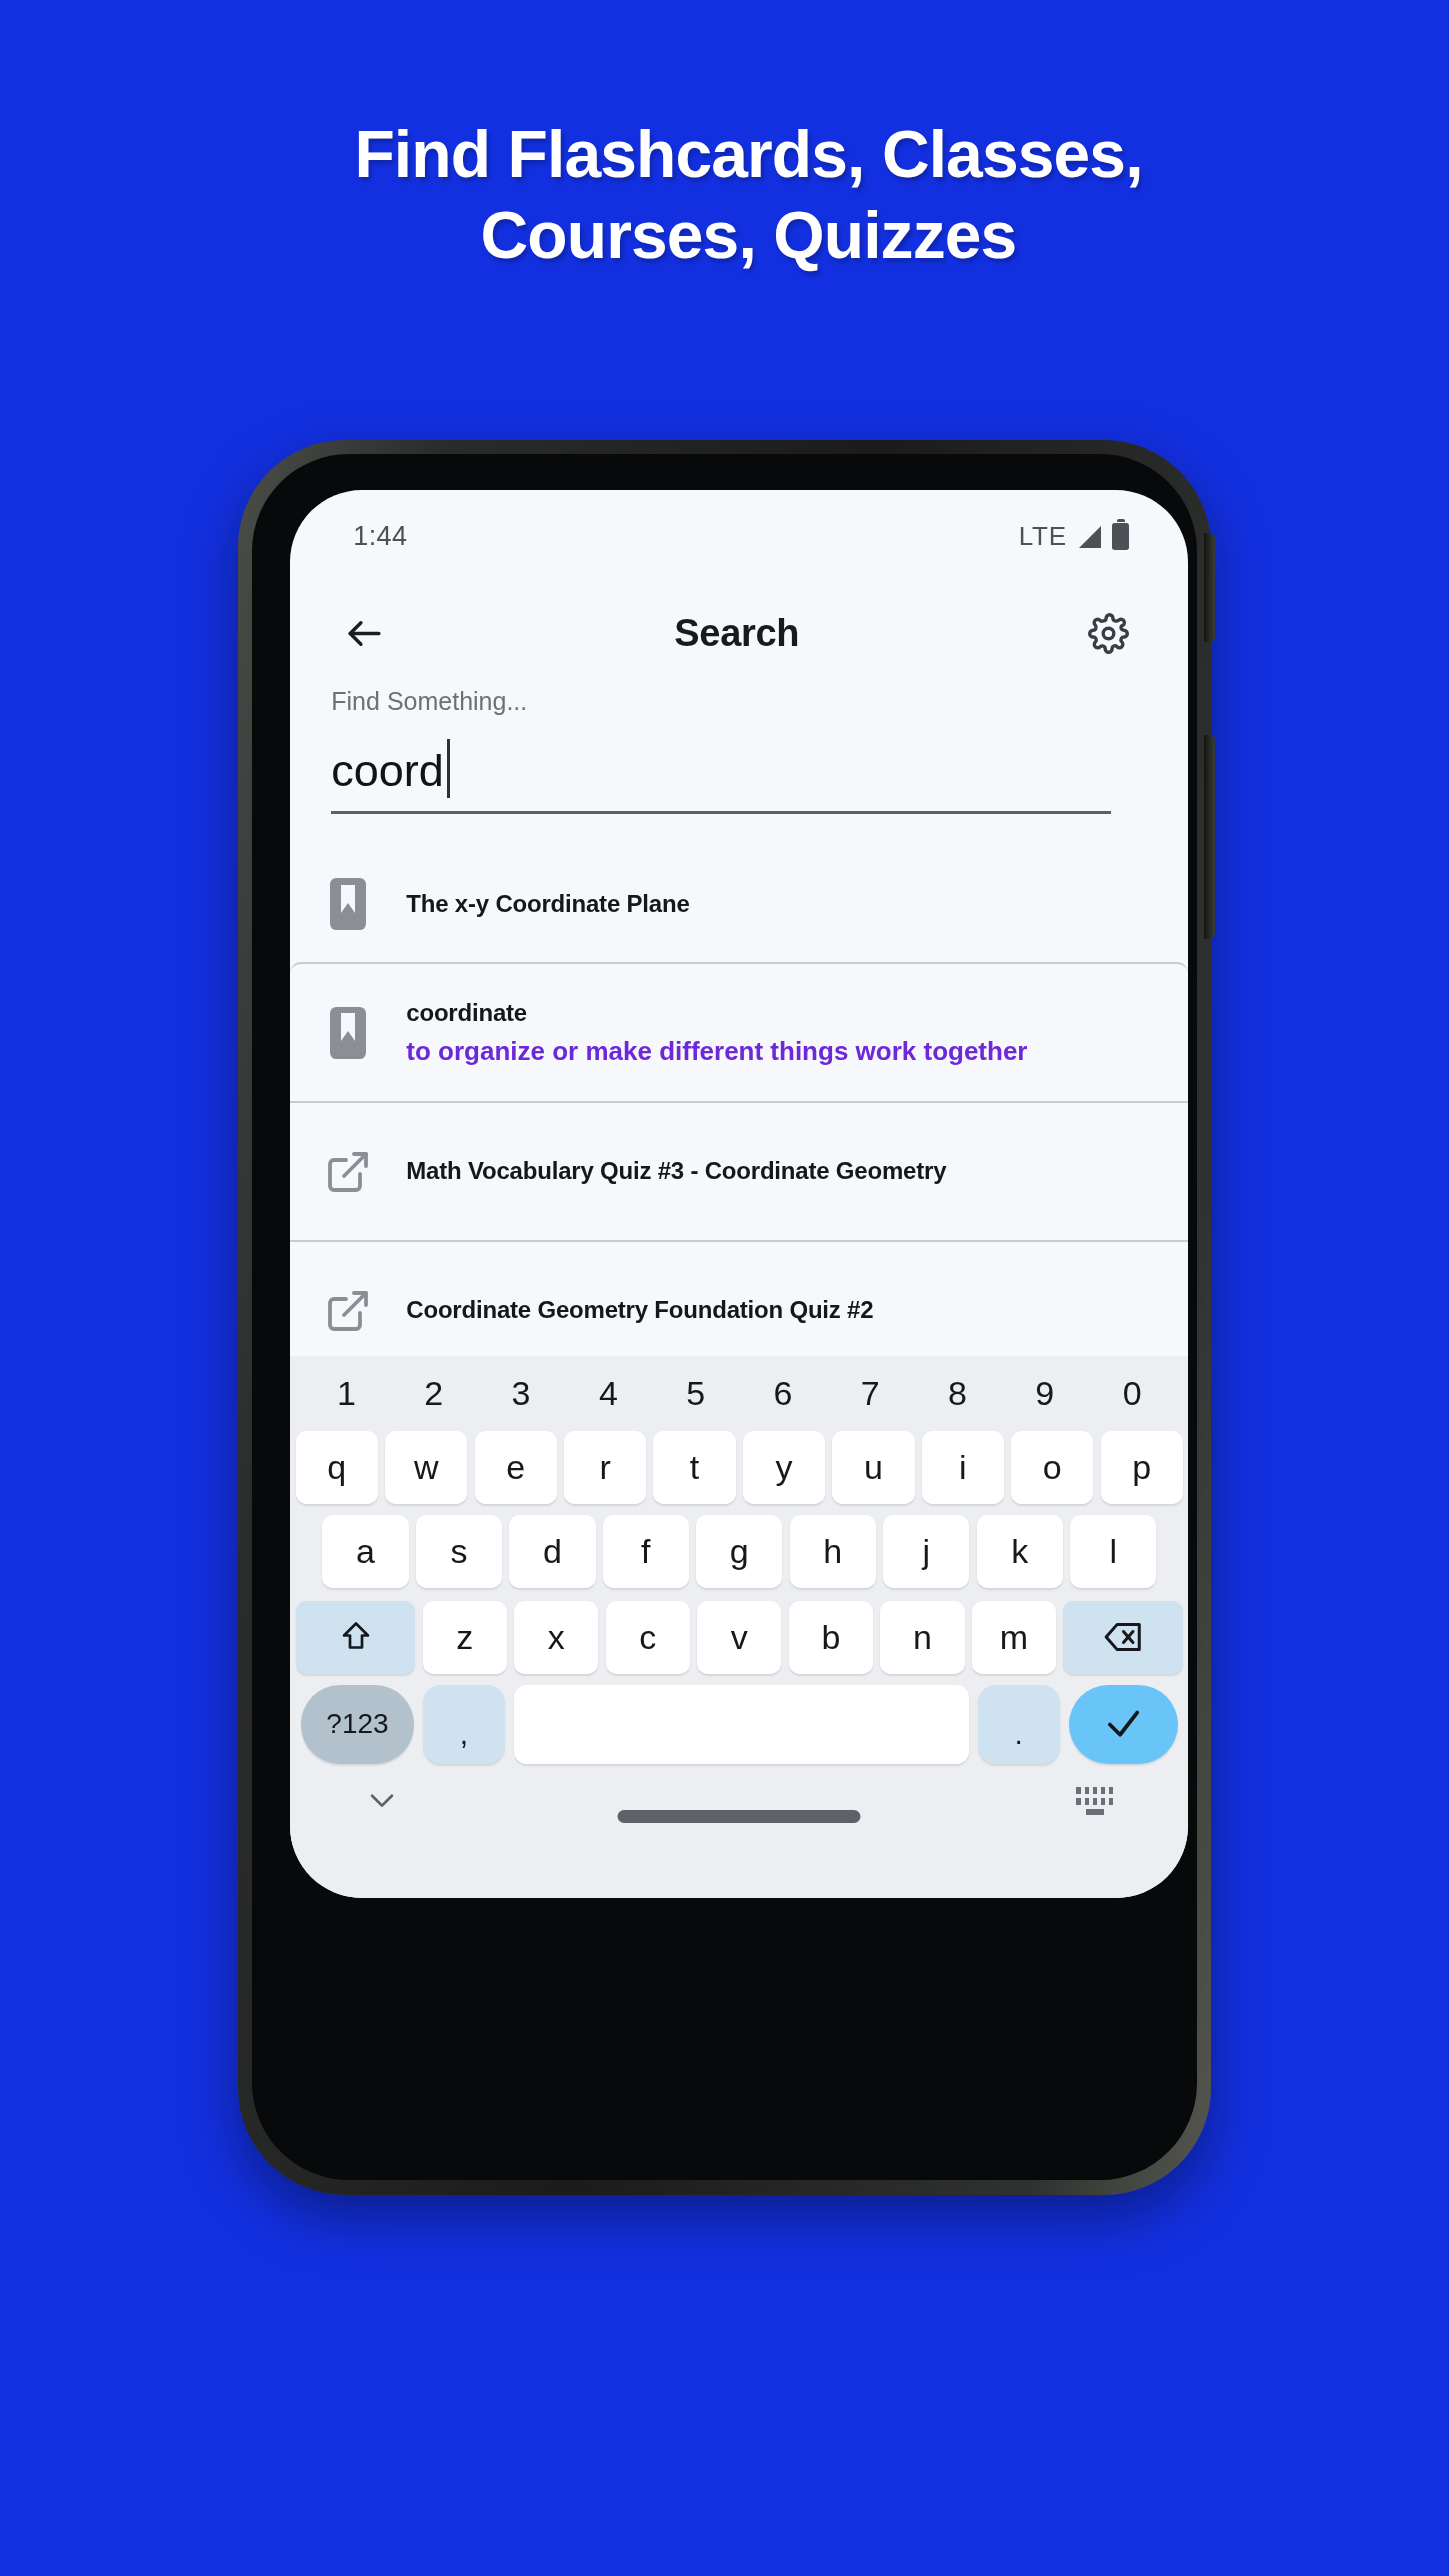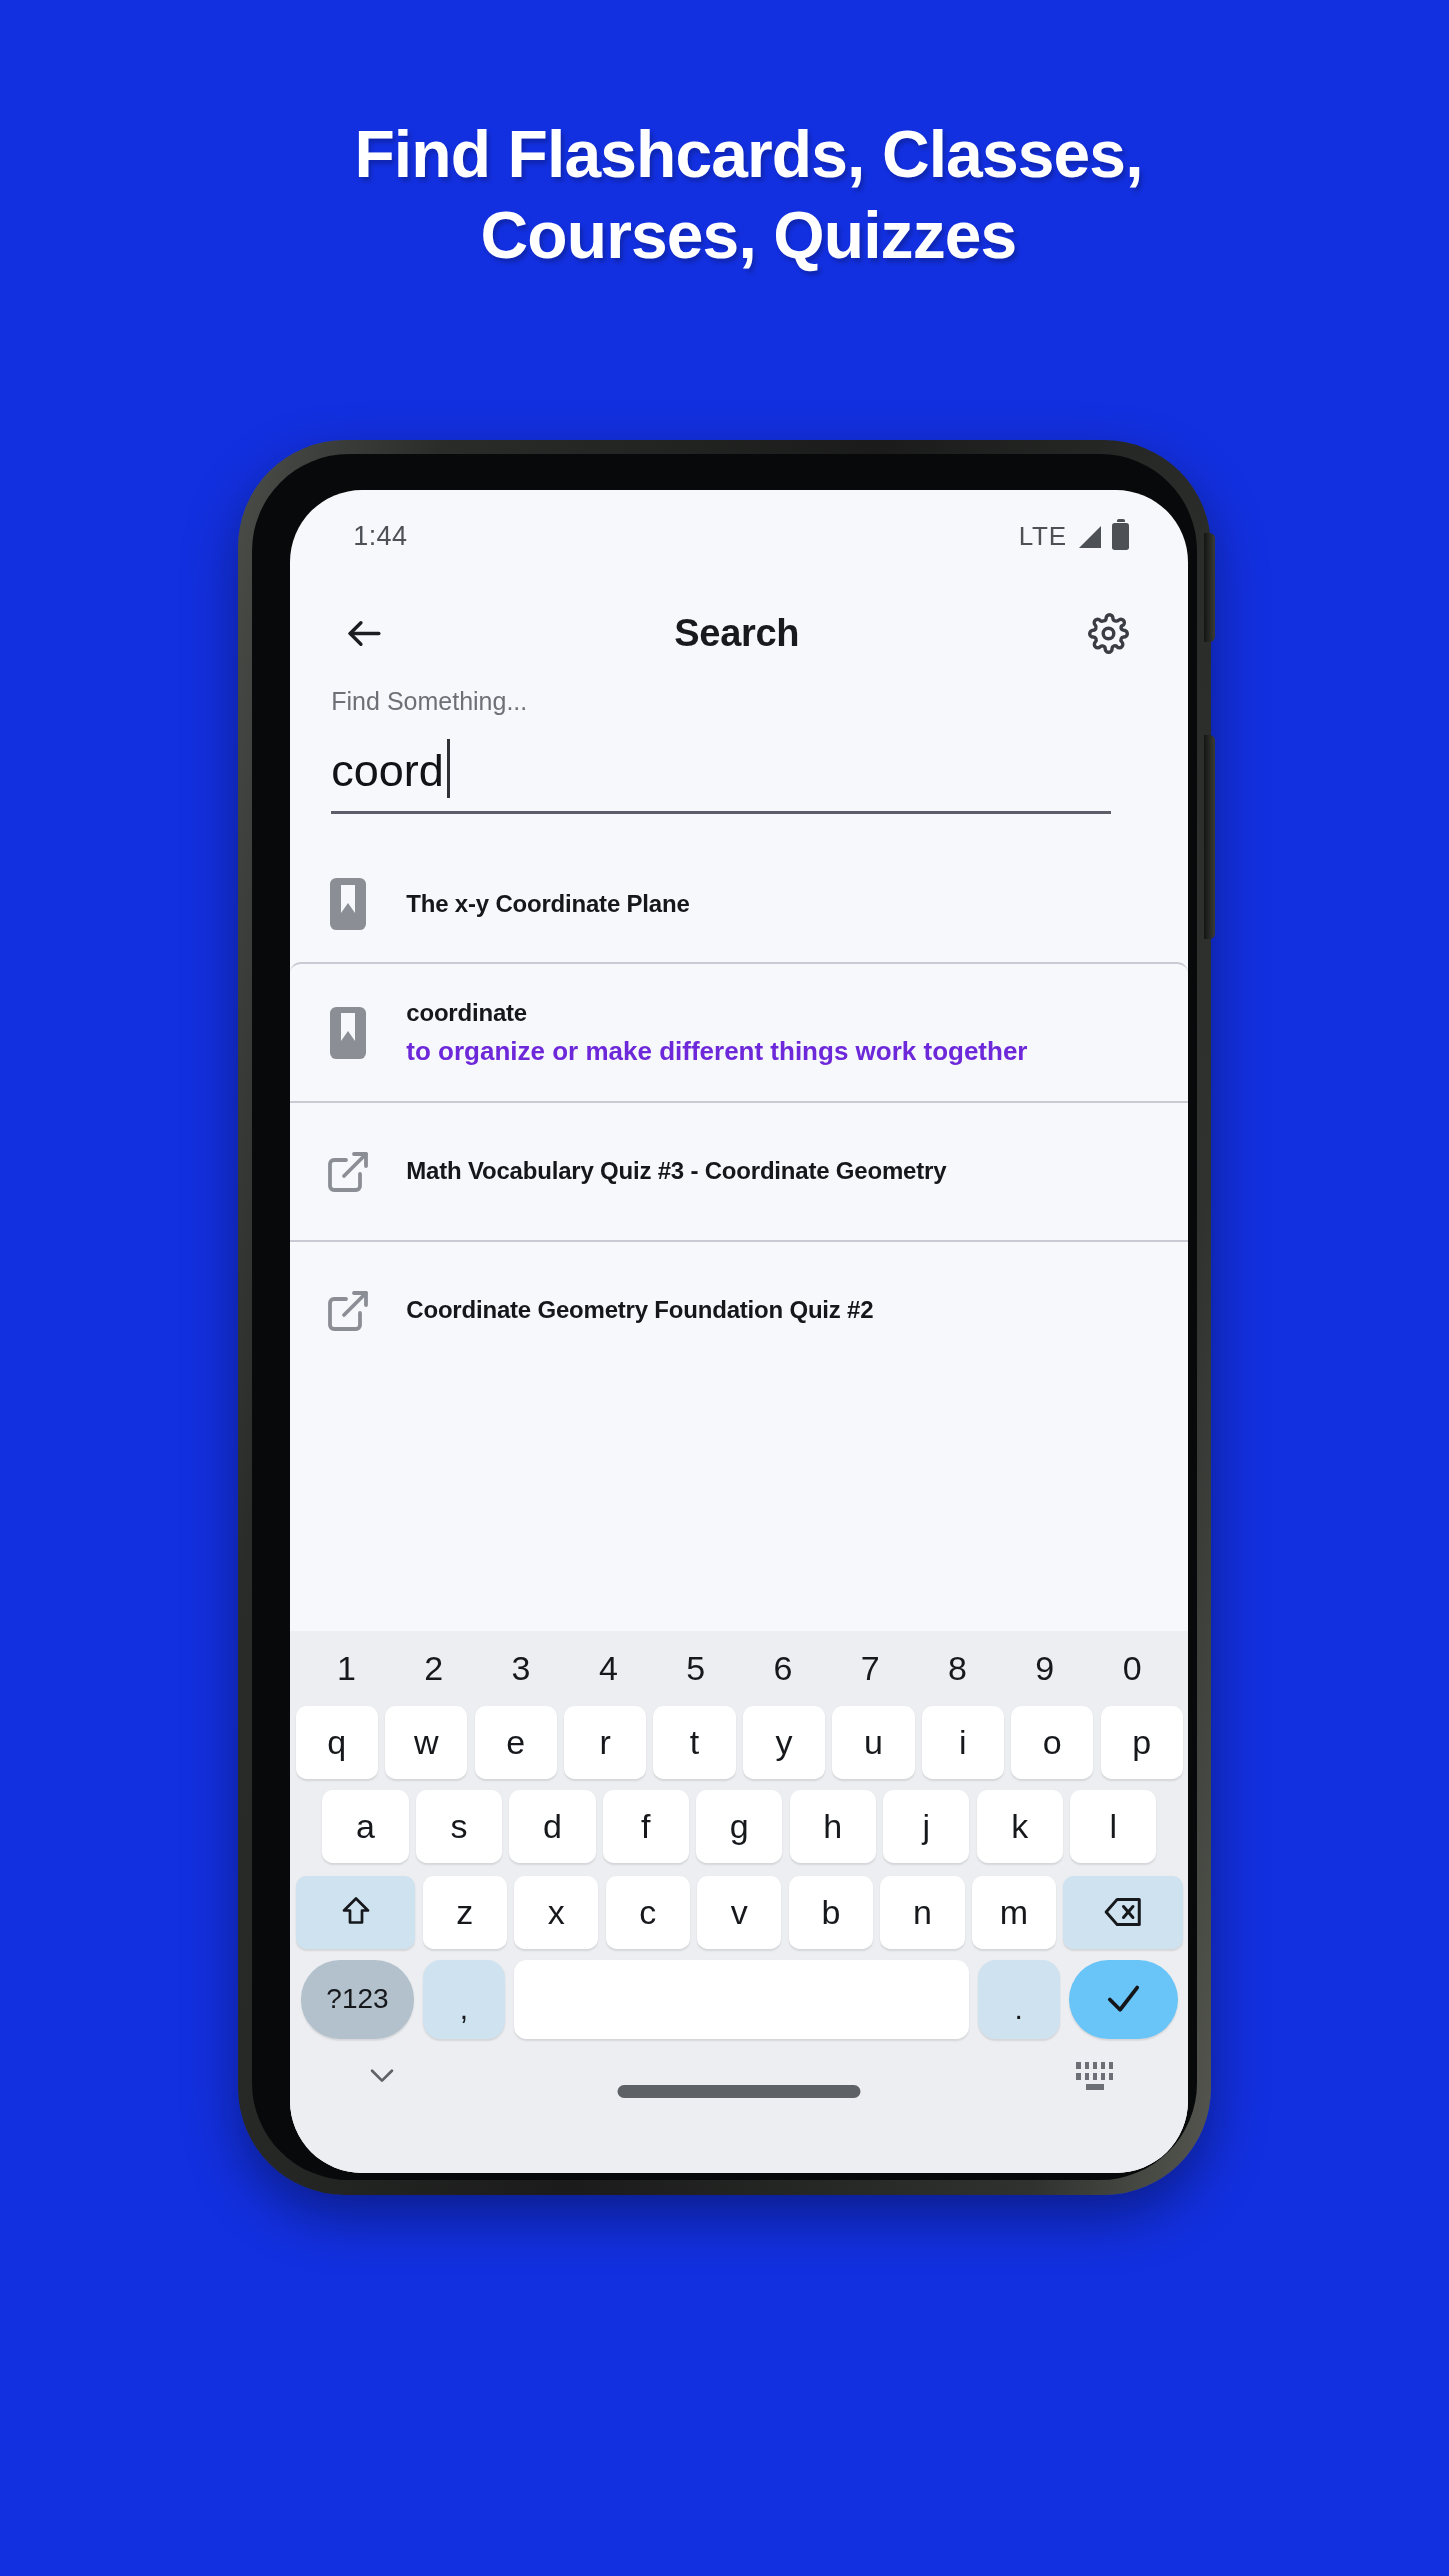--- a/index.html
+++ b/index.html
@@ -35,21 +35,21 @@
   }
   .phone-inner-bezel {
     position:absolute; left:14.3px; top:14.3px;
     width:945px; height:1726px;
     border-radius:97px;
     background:#08090b;
   }
   .phone-screen {
     position:absolute;
     left:38px; top:36px;
-    width:898px; height:1683px;
+    width:898px; height:1408px;
     border-radius:72px;
     background:#f7f8fb;
     overflow:hidden;
   }
   
   .side-btn {
     position:absolute;
     left:966px;
     width:10.7px;
     background:linear-gradient(90deg,#141513,#3a3c36);

